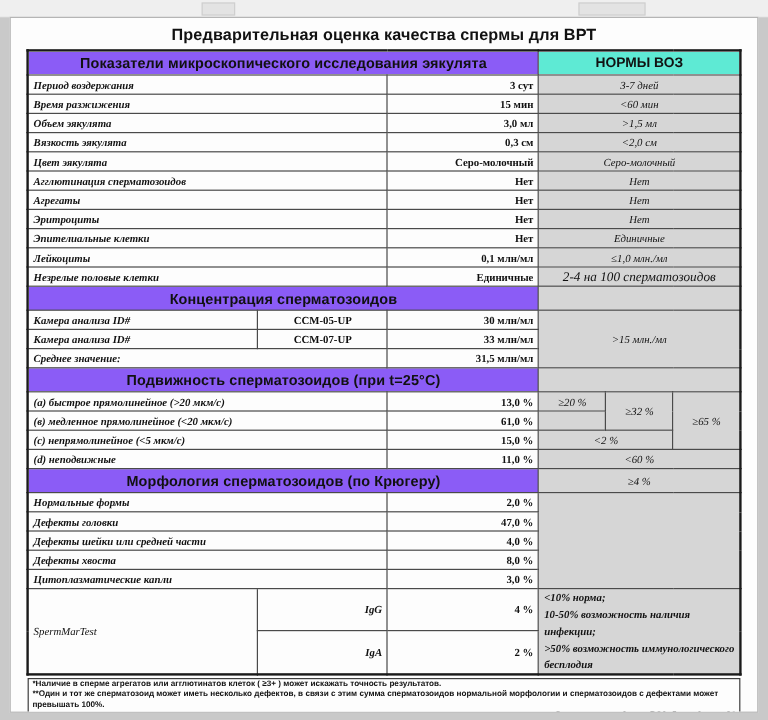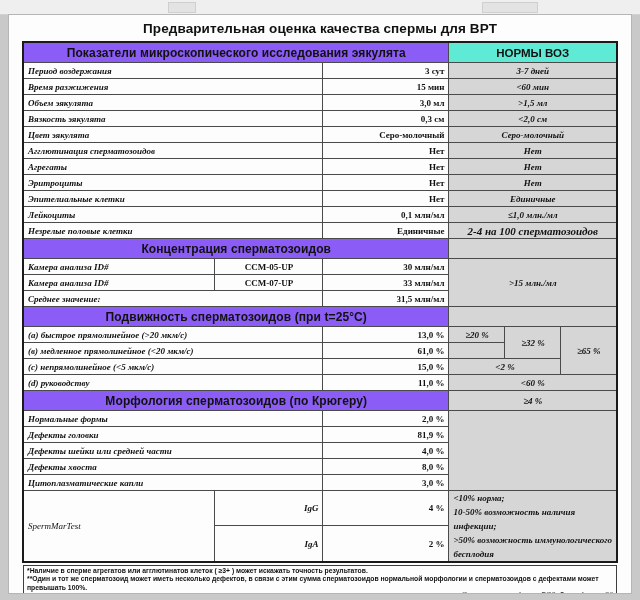--- a/index.html
+++ b/index.html
@@ -55,21 +55,21 @@
   .val{
     font-family:"Liberation Serif", serif;font-weight:bold;
     font-size:9.5px;text-align:right;padding-right:3px;margin-top:38px;
   }
   .mid{
     font-family:"Liberation Serif", serif;font-weight:bold;
     font-size:9.5px;text-align:center;
   }
   .norm{
     background:#d6d6d6;text-align:center;
-    font-family:"Liberation Serif", serif;font-style:italic;font-weight:bold;
+    font-family:"Liberation Serif", serif;font-style:italic;font-weight:normal;
     font-size:10px;color:#111;
   }
   .norm-blank{background:#d6d6d6;}
   .norm-small{
     background:#d6d6d6;text-align:left;vertical-align:top;
     font-family:"Liberation Serif", serif;font-style:italic;font-weight:bold;
     font-size:6.6px;line-height:7.6px;color:#111;
     white-space:normal !important;padding:1px 2px;margin-left:33px;
   }
   .mar-label{
@@ -215,37 +215,37 @@
         <td class="param" colspan="2">(в) медленное прямолинейное (&lt;20 мкм/с)</td>
         <td class="val">61,0  %</td>
         <td class="norm-blank"></td>
       </tr>
       <tr>
         <td class="param" colspan="2">(c) непрямолинейное (&lt;5 мкм/с)</td>
         <td class="val">15,0  %</td>
         <td class="norm" colspan="2">&lt;2 %</td>
       </tr>
       <tr>
-        <td class="param" colspan="2">(d) руководству</td>
+        <td class="param" colspan="2">(d) неподвижные</td>
         <td class="val">11,0  %</td>
         <td class="norm" colspan="3">&lt;60 %</td>
       </tr>
 
       <tr>
         <td class="sec-head" colspan="3">Морфология сперматозоидов (по Крюгеру)</td>
         <td class="norm" colspan="3">≥4 %</td>
       </tr>
       <tr>
         <td class="param" colspan="2">Нормальные формы</td>
         <td class="val">2,0  %</td>
         <td class="norm-blank" colspan="3" rowspan="5"></td>
       </tr>
       <tr>
         <td class="param" colspan="2">Дефекты  головки</td>
-        <td class="val">81,9  %</td>
+        <td class="val">47,0  %</td>
       </tr>
       <tr>
         <td class="param" colspan="2">Дефекты шейки или средней части</td>
         <td class="val">4,0  %</td>
       </tr>
       <tr>
         <td class="param" colspan="2">Дефекты хвоста</td>
         <td class="val">8,0  %</td>
       </tr>
       <tr>

